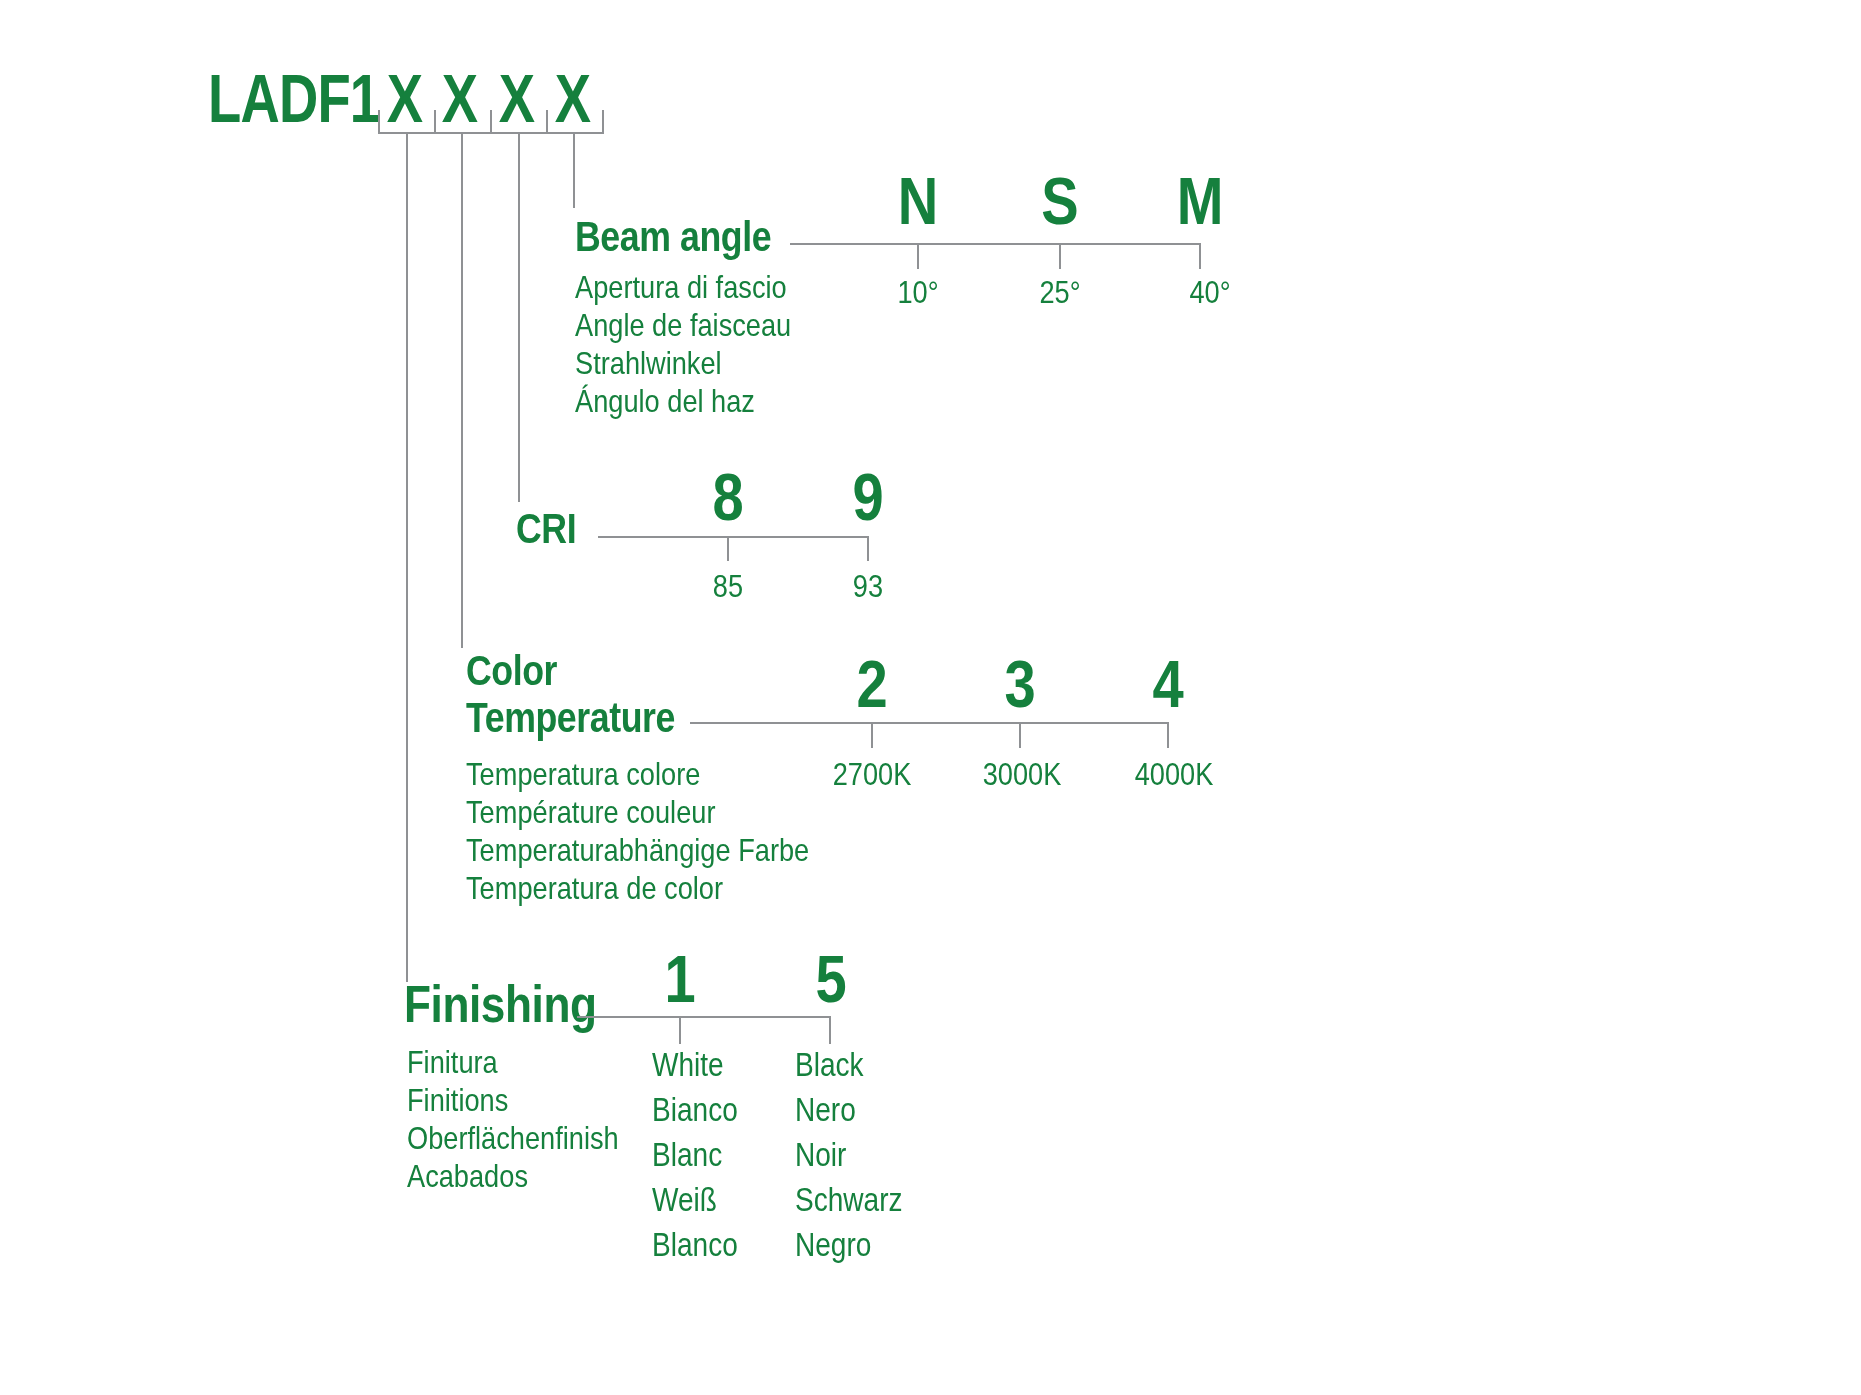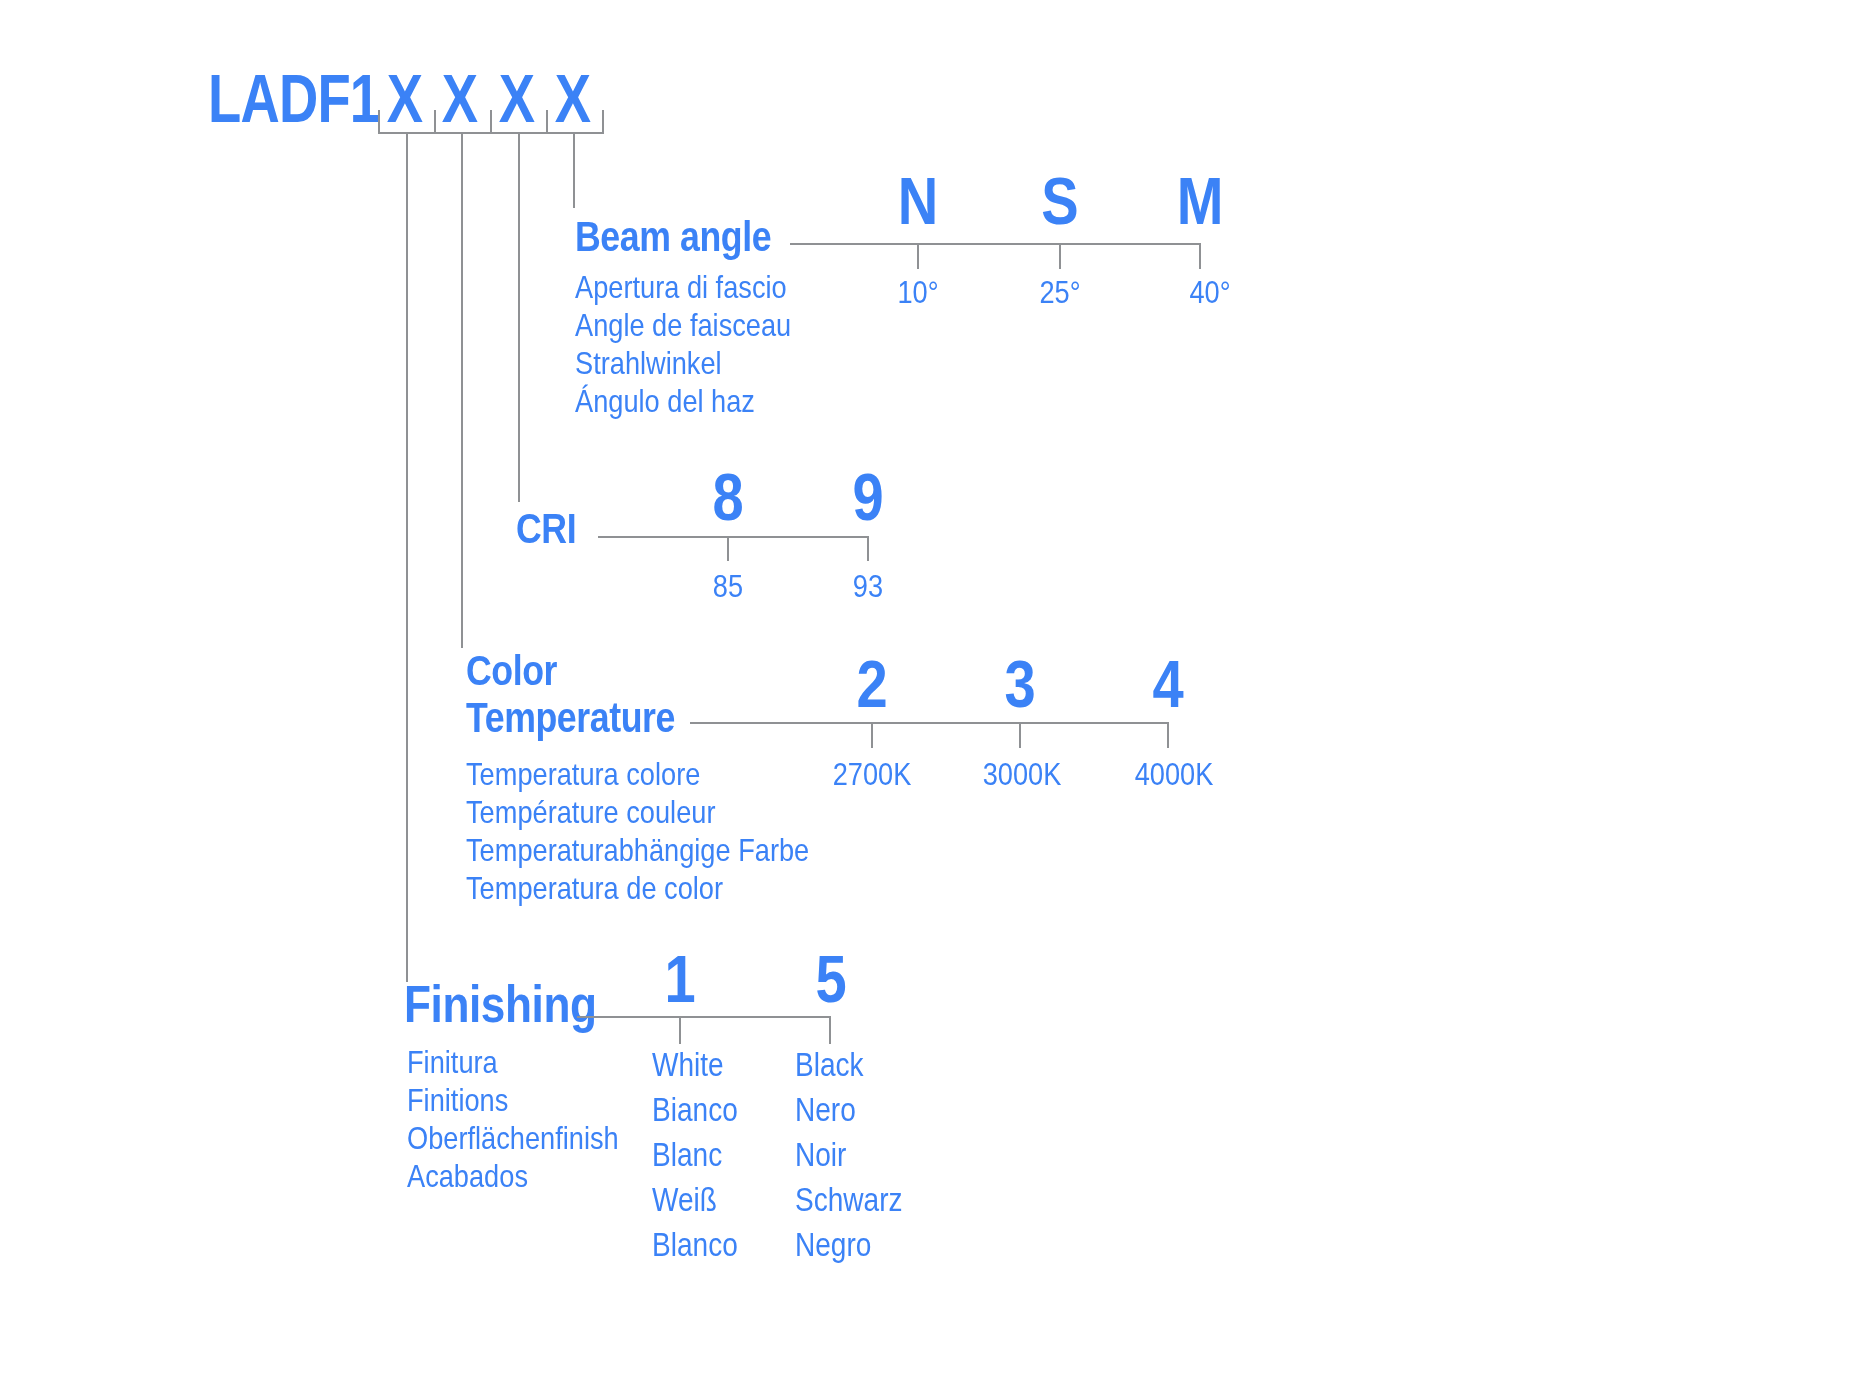--- a/index.html
+++ b/index.html
@@ -1,21 +1,21 @@
 <!DOCTYPE html>
 <html><head>
 <meta charset="utf-8">
 <style>
   html,body{margin:0;padding:0;background:#ffffff;}
   .canvas{
     position:relative;
     width:1861px;height:1395px;
     background:#ffffff;
     font-family:"Liberation Sans","DejaVu Sans",sans-serif;
-    color:#3b82f6;
+    color:#15803d;
     overflow:hidden;
   }
   
   .t{position:absolute;white-space:nowrap;line-height:1;
      transform:scaleX(0.85);transform-origin:left top;}
   .tc{position:absolute;white-space:nowrap;line-height:1;
      transform:translateX(-50%) scaleX(0.85);transform-origin:center top;}
   .title{font-size:68px;font-weight:bold;letter-spacing:-1px;transform:scaleX(0.80);}
   .titleX{font-size:68px;font-weight:bold;transform:translateX(-50%) scaleX(0.80);}
   .hdr{font-size:42px;font-weight:bold;letter-spacing:-0.5px;}

